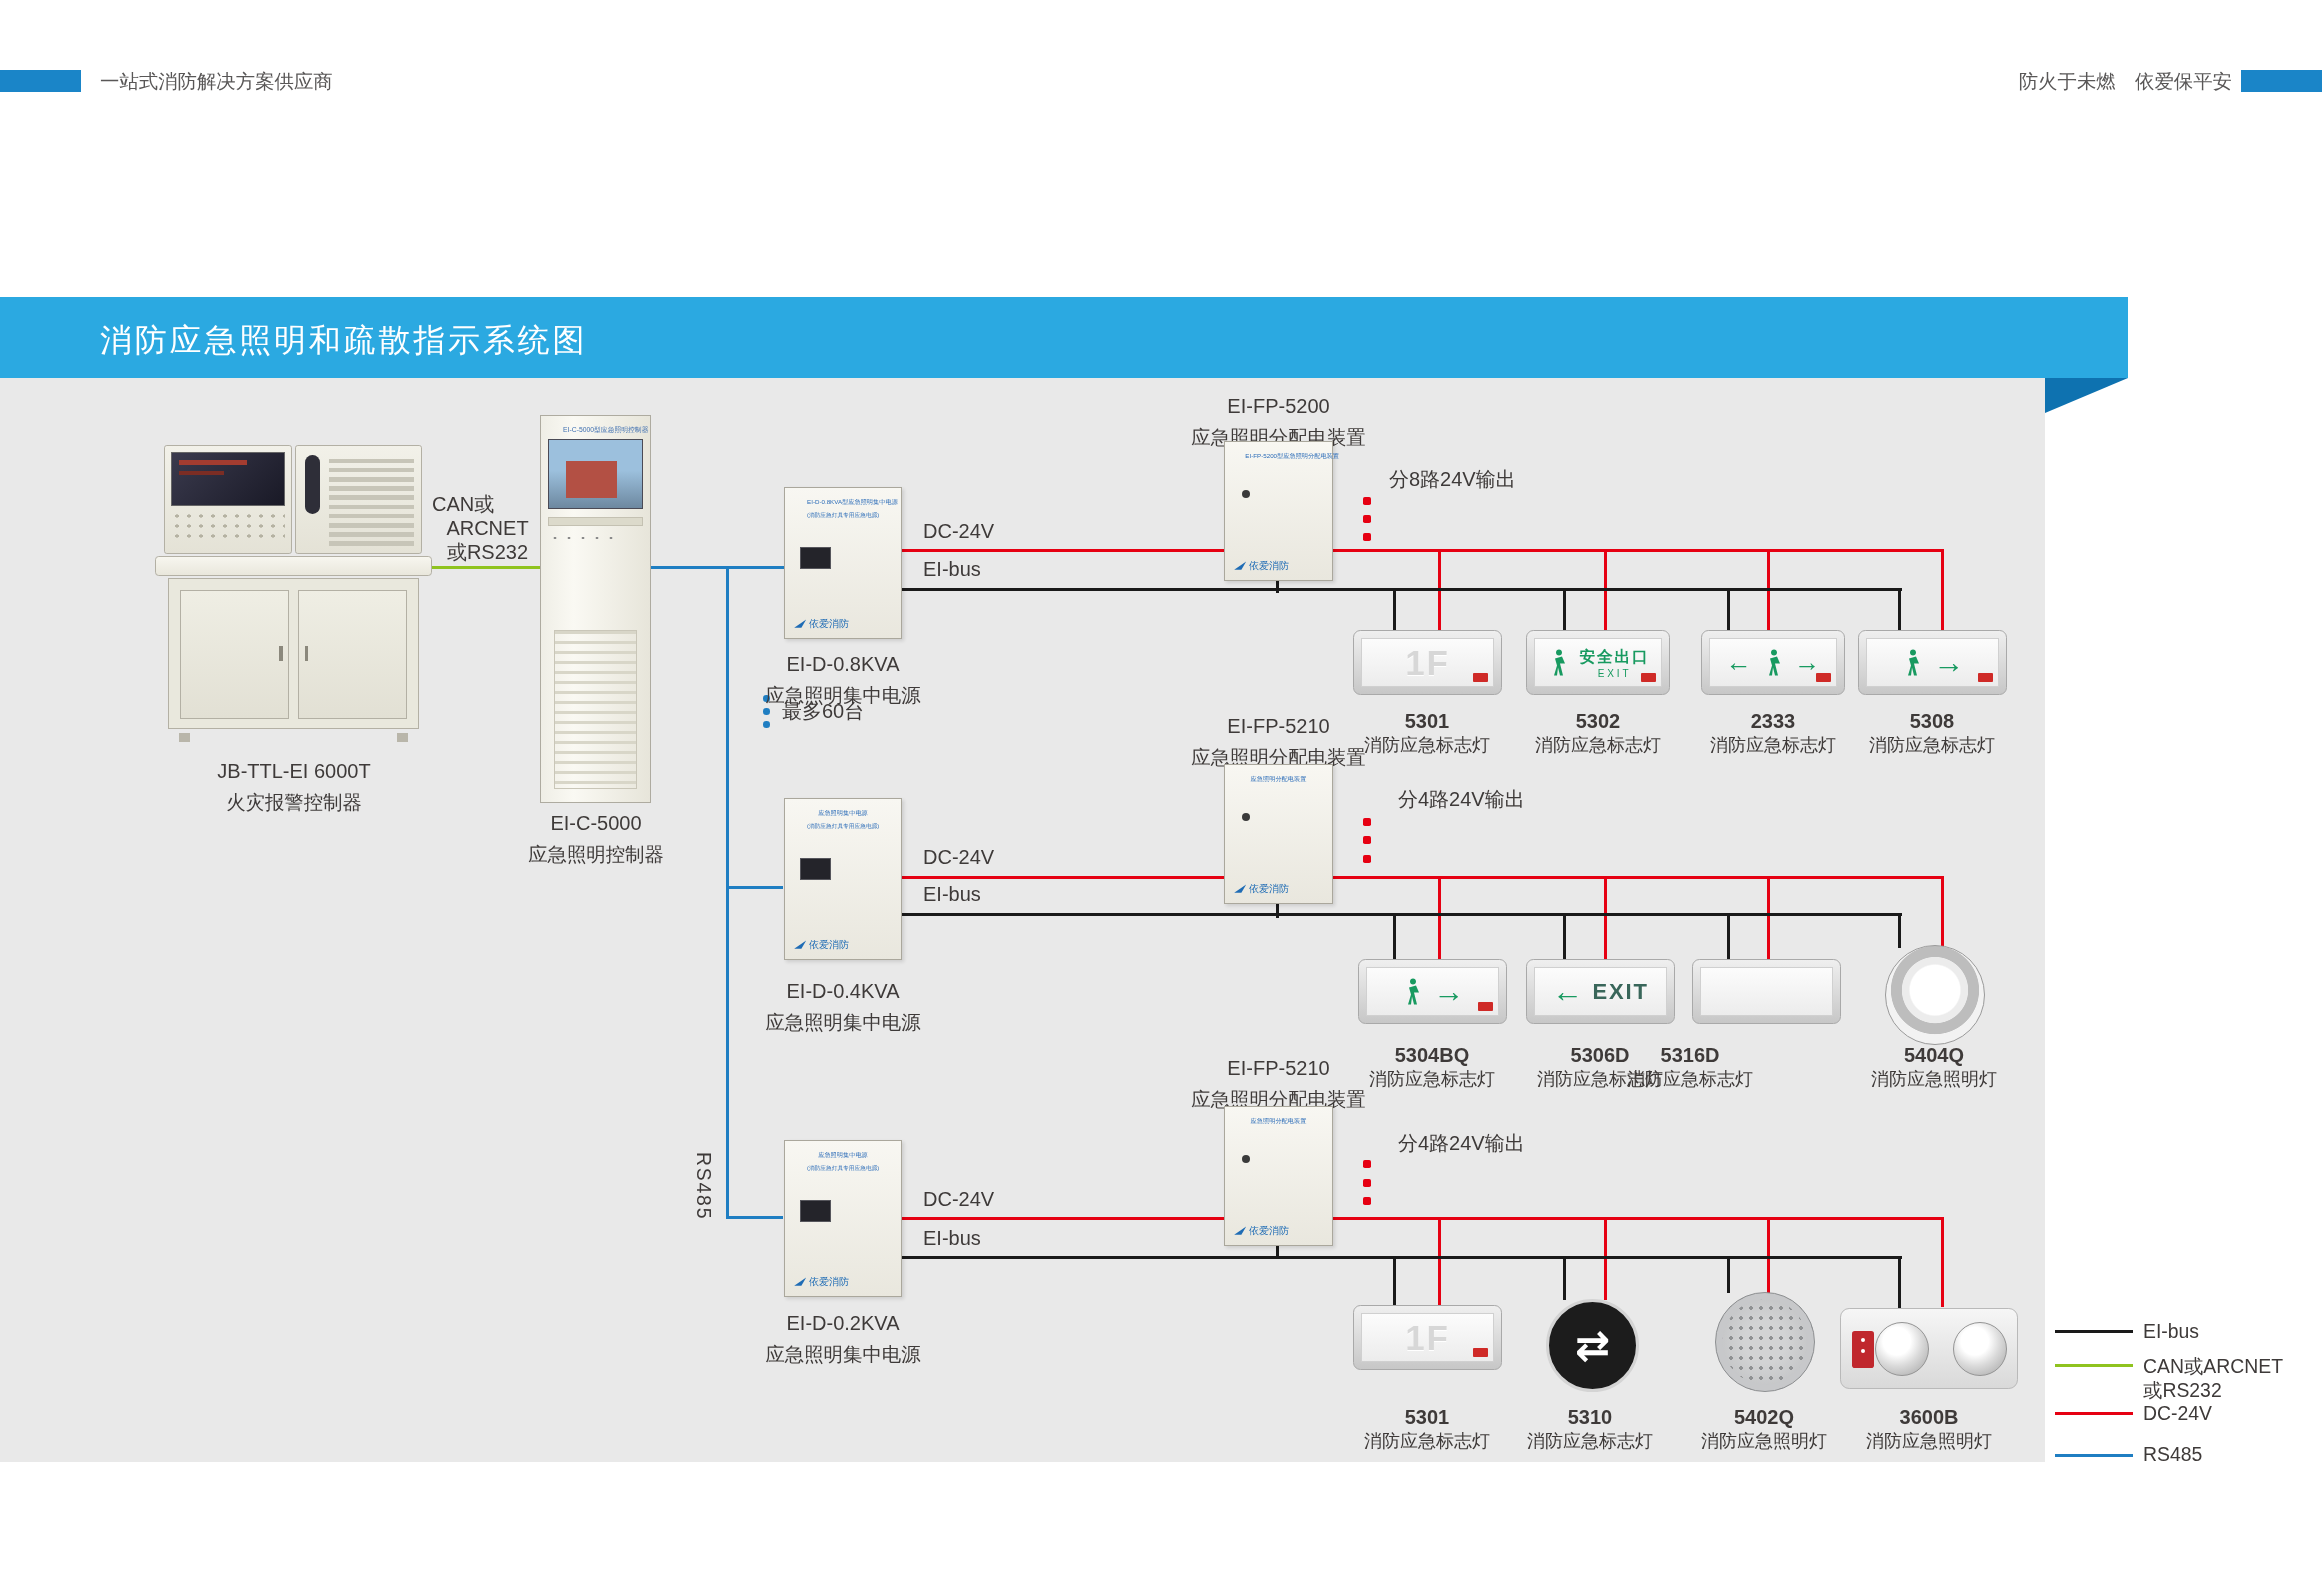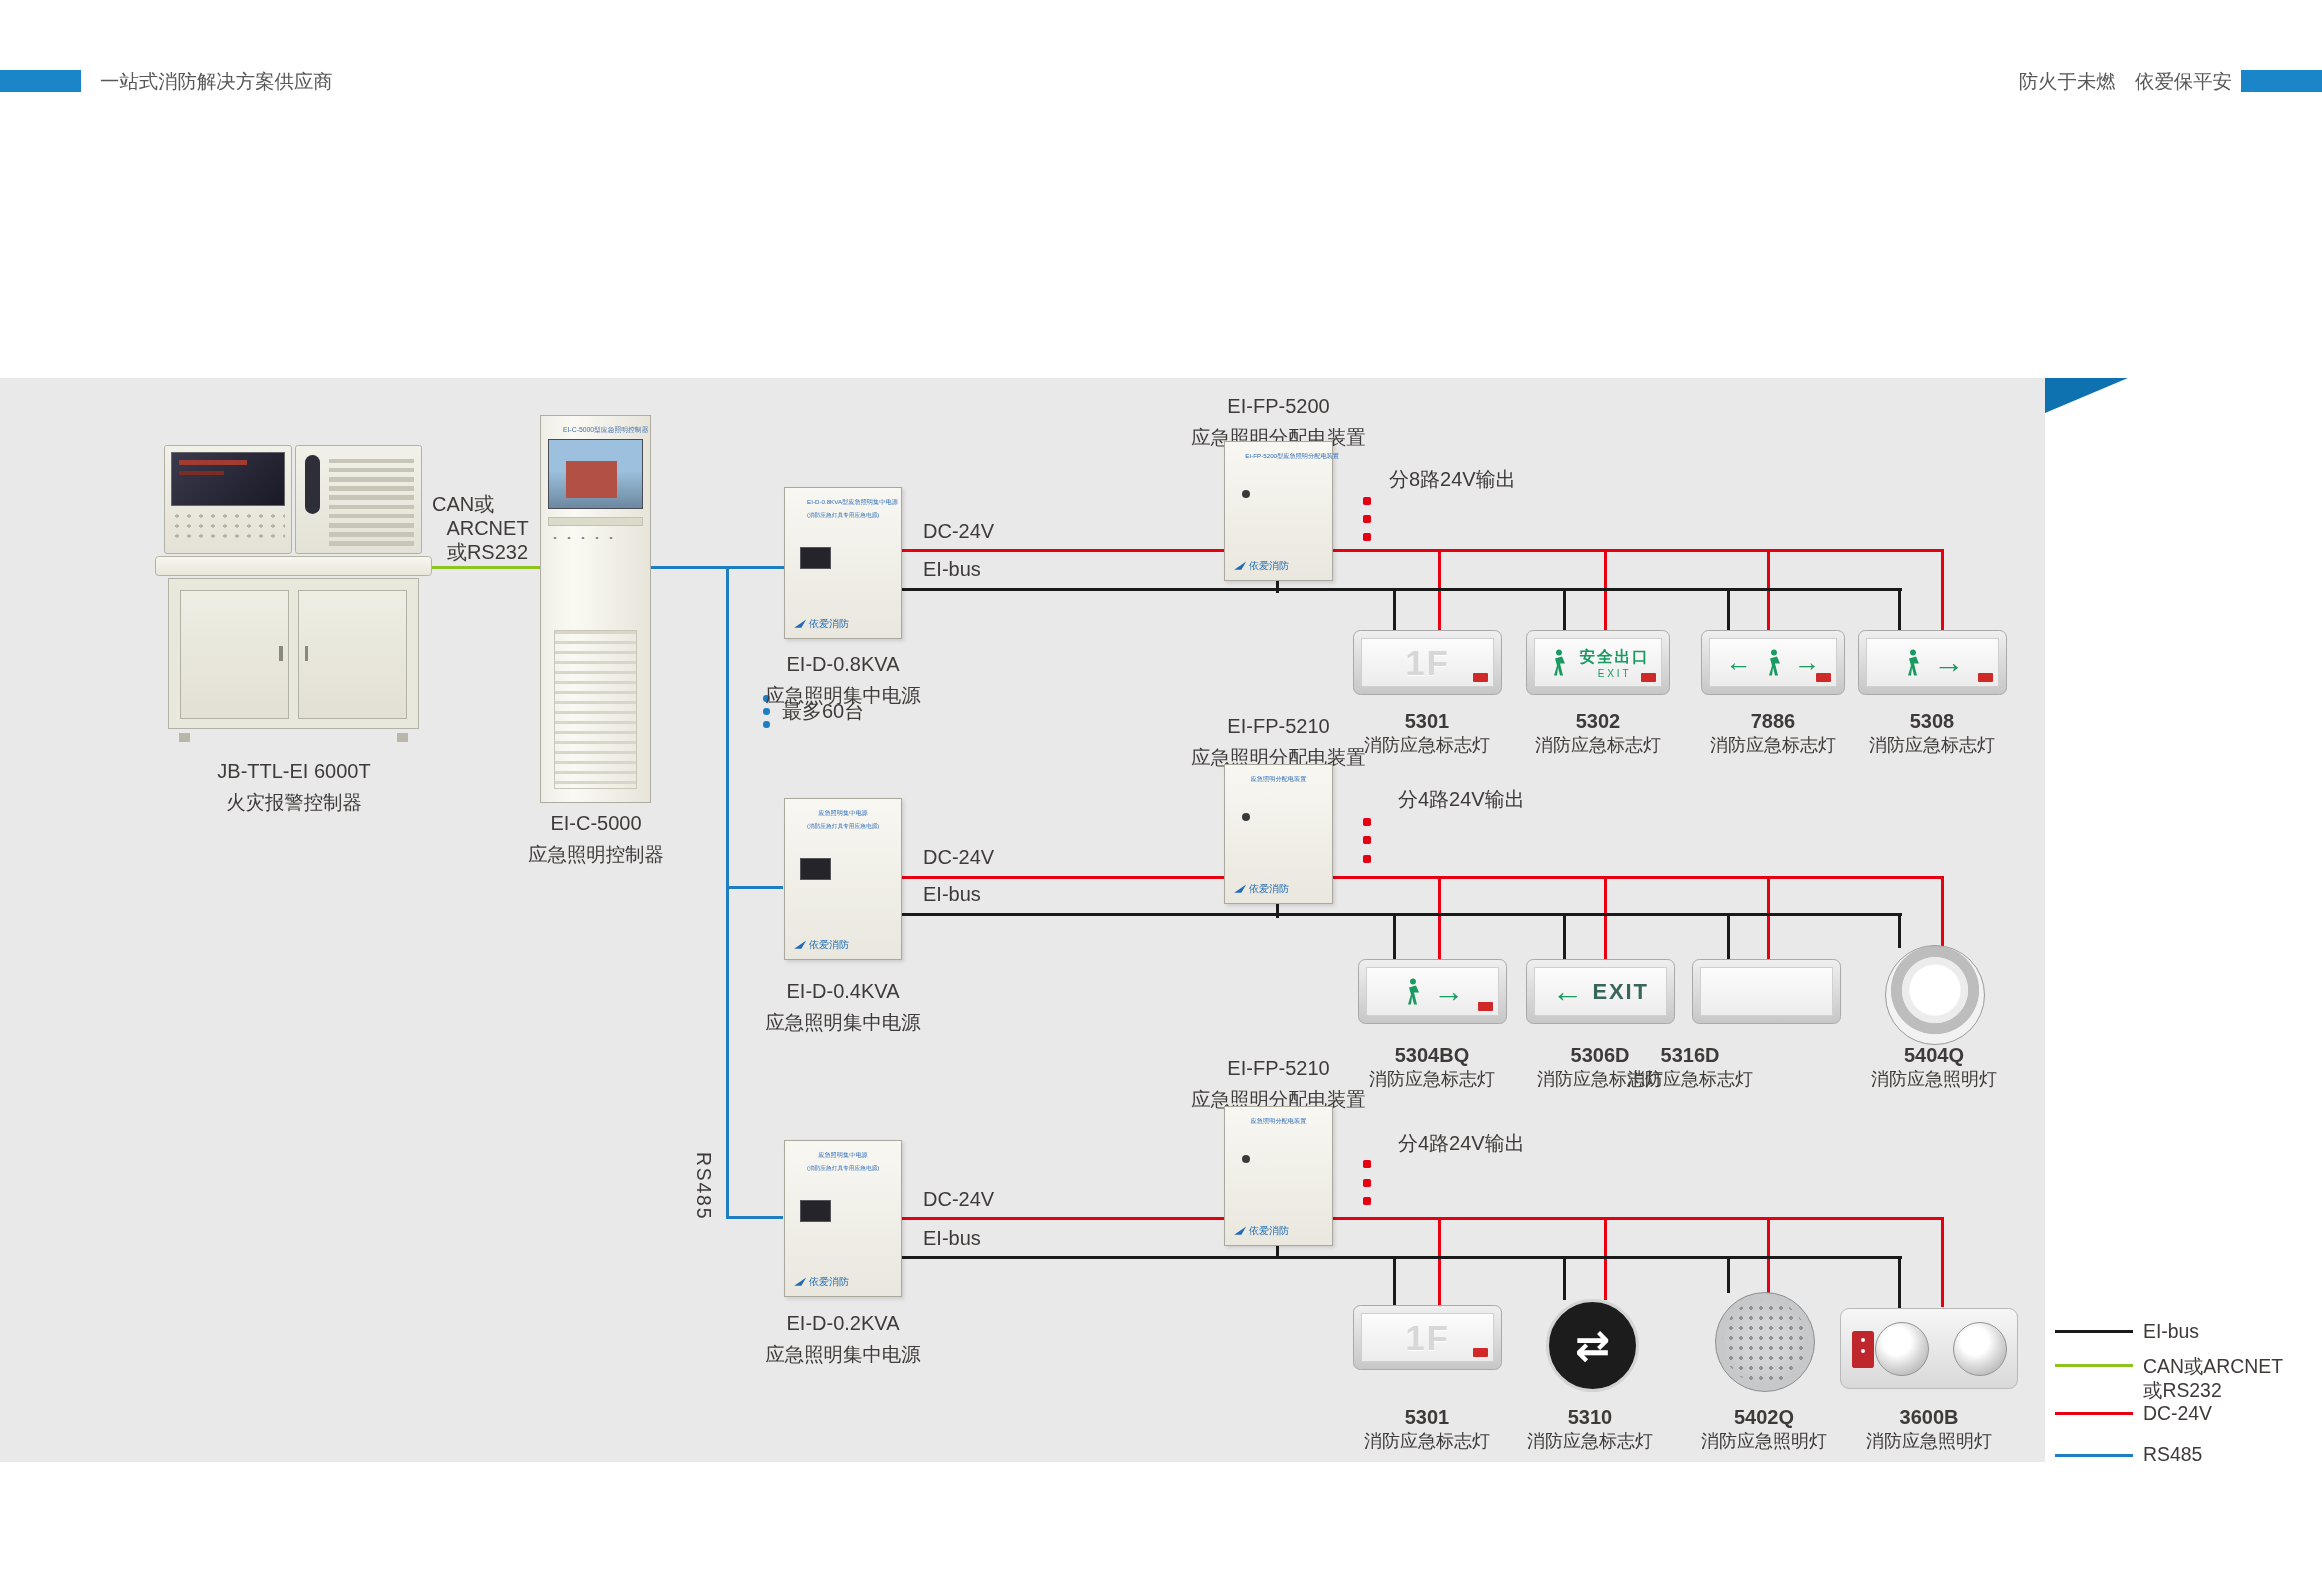--- a/index.html
+++ b/index.html
@@ -99,20 +99,23 @@
 </head>
 <body>
 
 <div class="page">
 
   <div class="hdr-bar" style="left:0;top:70px;"></div>
   <div class="hdr-text" style="left:100px;top:70px;">一站式消防解决方案供应商</div>
   <div class="hdr-text" style="right:90px;top:70px;">防火于未燃　依爱保平安</div>
   <div class="hdr-bar" style="right:0;top:70px;"></div>
 
+  <div class="banner">
+    <div class="banner-title">消防应急照明和疏散指示系统图</div>
+  </div>
   <div class="banner-fold"></div>
   <div class="canvas"></div>
 
   <div class="hl c-grn" style="left:430px;top:566px;width:113px;"></div>
   <div class="hl c-blu" style="left:651px;top:566px;width:133px;"></div>
   <div class="vl c-blu" style="left:726px;top:566px;height:653px;"></div>
   <div class="hl c-blu" style="left:726px;top:886px;width:57px;"></div>
   <div class="hl c-blu" style="left:726px;top:1216px;width:57px;"></div>
 
   <div class="hl c-red" style="left:902px;top:549px;width:1042px;"></div>
@@ -359,21 +362,21 @@
 
   <div class="lamp-label" style="left:1316px;top:710px;">
     <div class="lamp-model">5301</div>
     <div class="lamp-name">消防应急标志灯</div>
   </div>
   <div class="lamp-label" style="left:1487px;top:710px;">
     <div class="lamp-model">5302</div>
     <div class="lamp-name">消防应急标志灯</div>
   </div>
   <div class="lamp-label" style="left:1662px;top:710px;">
-    <div class="lamp-model">7886</div>
+    <div class="lamp-model">2333</div>
     <div class="lamp-name">消防应急标志灯</div>
   </div>
   <div class="lamp-label" style="left:1821px;top:710px;">
     <div class="lamp-model">5308</div>
     <div class="lamp-name">消防应急标志灯</div>
   </div>
 
   <div class="sign" style="left:1358px;top:959px;width:149px;height:65px;">
     <div class="sign-face">
       <svg class="man-icon" viewBox="0 0 24 30">

